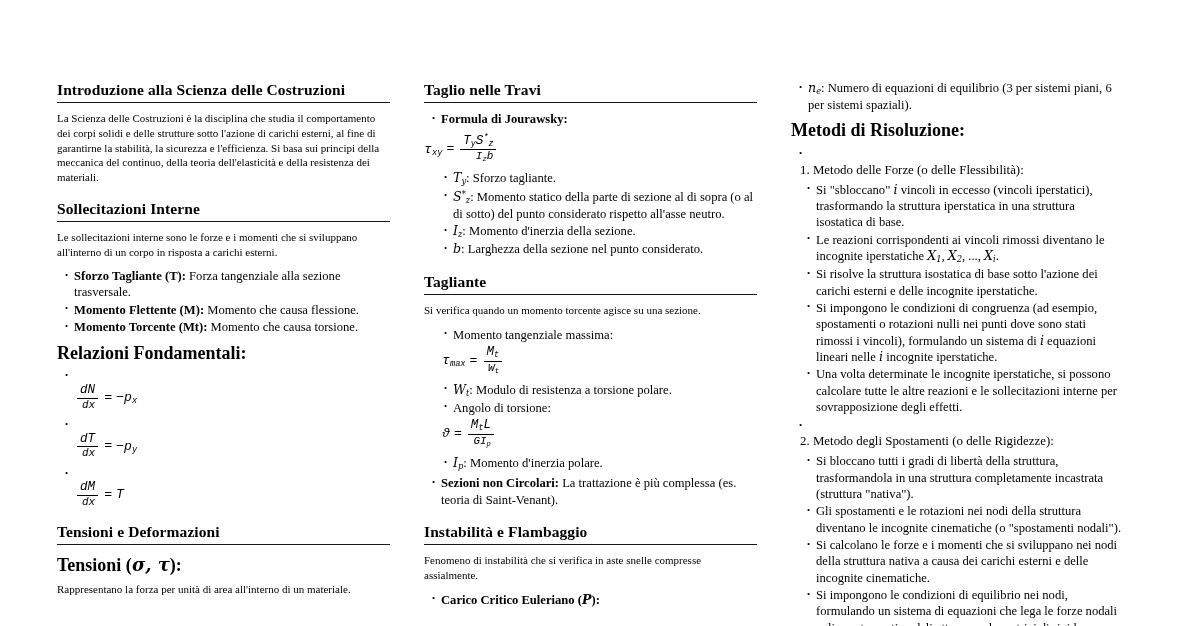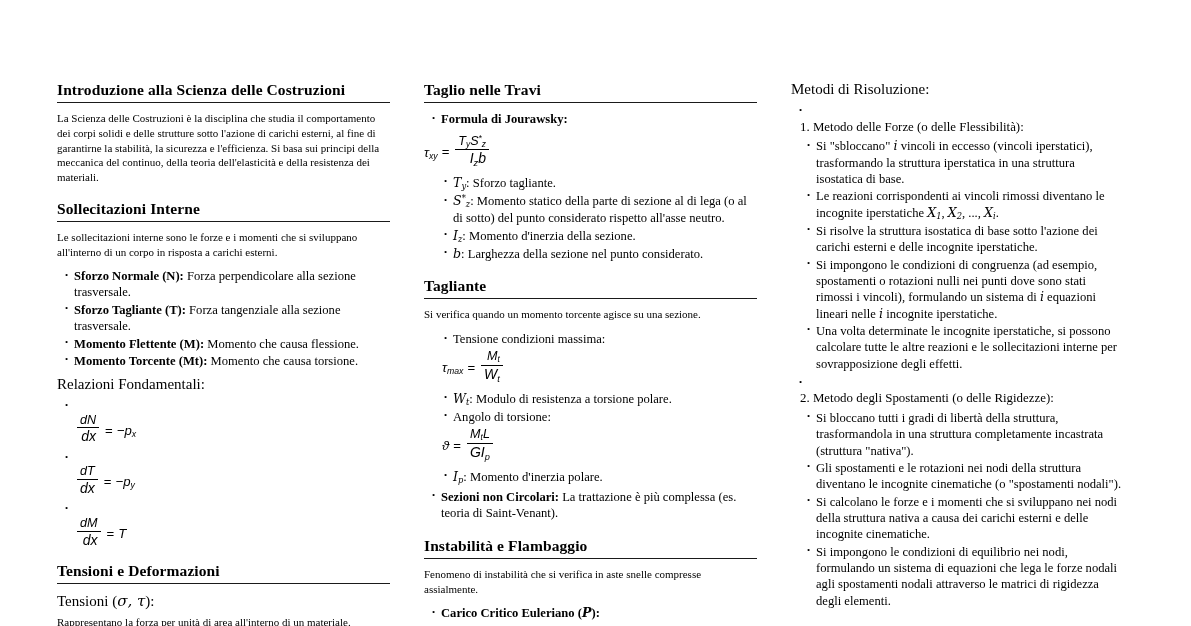--- a/index.html
+++ b/index.html
@@ -50,22 +50,22 @@
 
   p.body {
     font-size: 11px;
     line-height: 1.33;
     margin: 0 0 9px 0;
     text-align: left;
   }
   p.body.last { margin-bottom: 0; }
 
   .subhead {
-    font-size: 15px;
-    font-weight: normal;
+    font-size: 18px;
+    font-weight: bold;
     margin: 0 0 4px 0;
     line-height: 1.3;
   }
 
   ul.list {
     list-style: none;
     margin: 0 0 6px 0;
     padding: 0 0 0 8px;
   }
   ul.list.nested {
@@ -100,21 +100,21 @@
 
   .num-head {
     font-size: 12.9px;
     font-weight: normal;
     margin: 0 0 3px 9px;
     line-height: 1.3;
   }
 
   
   .math {
-    font-family: Liberation Sans, sans-serif;
+    font-family: Liberation Mono, monospace;
     font-style: italic;
     font-size: 13.2px;
     display: block;
     margin: 3px 0 7px 0;
     line-height: 1;
     white-space: nowrap;
   }
   .mfrac {
     display: inline-block;
     vertical-align: -0.52em;
@@ -123,21 +123,21 @@
   }
   .mfrac .num {
     display: block;
     padding: 0 3px 1px 3px;
     border-bottom: 1.1px solid #000;
     font-size: 12.6px;
   }
   .mfrac .den {
     display: block;
     padding: 1px 3px 0 3px;
-    font-size: 14px;
+    font-size: 11px;
   }
   sub {
     font-size: 0.66em;
     vertical-align: -0.28em;
     font-style: italic;
   }
   sup {
     font-size: 0.66em;
     vertical-align: 0.45em;
   }
@@ -161,22 +161,20 @@
         <hr class="rule">
         <p class="body last">La Scienza delle Costruzioni è la disciplina che studia il comportamento dei corpi solidi e delle strutture sotto l'azione di carichi esterni, al fine di garantirne la stabilità, la sicurezza e l'efficienza. Si basa sui principi della meccanica del continuo, della teoria dell'elasticità e della resistenza dei materiali.</p>
       </div>
 
       <div class="section-block">
         <h2 class="section">Sollecitazioni Interne</h2>
         <hr class="rule">
         <p class="body">Le sollecitazioni interne sono le forze e i momenti che si sviluppano all'interno di un corpo in risposta a carichi esterni.</p>
 
         <ul class="list">
-          <li><b class="b">Sforzo Normale (N):</b>
-            <span>Forza perpendicolare alla sezione trasversale.</span></li>
           <li><b class="b">Sforzo Tagliante (T):</b>
             <span>Forza tangenziale alla sezione trasversale.</span></li>
           <li><b class="b">Momento Flettente (M):</b>
             <span>Momento che causa flessione.</span></li>
           <li><b class="b">Momento Torcente (Mt):</b>
             <span>Momento che causa torsione.</span></li>
         </ul>
 
         <div class="subhead">Relazioni Fondamentali:</div>
 
@@ -232,34 +230,34 @@
 
         <div class="math">
           <span>τ</span><sub>xy</sub><span class="eqsign">=</span><span class="mfrac">
             <span class="num">T<sub>y</sub>S<sup>*</sup><sub>z</sub></span>
             <span class="den">I<sub>z</sub>b</span>
           </span>
         </div>
 
         <ul class="list nested">
           <li><span class="inline-math">T<sub>y</sub></span><span>: Sforzo tagliante.</span></li>
-          <li><span class="inline-math">S<sup>*</sup><sub>z</sub></span><span>: Momento statico della parte di sezione al di lega (o al di sotto) del punto considerato rispetto all'asse neutro.</span></li>
+          <li><span class="inline-math">S<sup>*</sup><sub>z</sub></span><span>: Momento statico della parte di sezione al di sopra (o al di sotto) del punto considerato rispetto all'asse neutro.</span></li>
           <li><span class="inline-math">I<sub>z</sub></span><span>: Momento d'inerzia della sezione.</span></li>
           <li><span class="inline-math">b</span><span>: Larghezza della sezione nel punto considerato.</span></li>
         </ul>
       </div>
 
       <div class="section-block">
         <h2 class="section">Tagliante</h2>
         <hr class="rule">
         <p class="body">Si verifica quando un momento torcente agisce su una sezione.</p>
 
 
         <ul class="list nested">
-          <li><span>Tensione condizioni massima:</span></li>
+          <li><span>Momento tangenziale massima:</span></li>
         </ul>
 
         <div class="math indent-eq">
           <span>τ</span><sub>max</sub><span class="eqsign">=</span><span class="mfrac">
             <span class="num">M<sub>t</sub></span>
             <span class="den">W<sub>t</sub></span>
           </span>
         </div>
 
         <ul class="list nested">
@@ -292,20 +290,23 @@
         <ul class="list">
           <li><b class="b"><span>Carico Critico Euleriano (</span><span class="inline-math">P</span><span>):</span></b></li>
         </ul>
 
       </div>
 
     </div>
 
     <div class="col col-3">
 
+      <ul class="list">
+        <li><span class="inline-math">n<sub>e</sub></span><span>: Numero di equazioni di equilibrio (3 per sistemi piani, 6 per sistemi spaziali).</span></li>
+      </ul>
 
       <div class="subhead">Metodi di Risoluzione:</div>
 
       <ul class="list">
         <li class="empty-bullet"></li>
       </ul>
       <div class="num-head">1. Metodo delle Forze (o delle Flessibilità):</div>
 
       <ul class="list nested2">
         <li>Si "sbloccano" <span class="inline-math">i</span> vincoli in eccesso (vincoli iperstatici), trasformando la struttura iperstatica in una struttura isostatica di base.</li>

